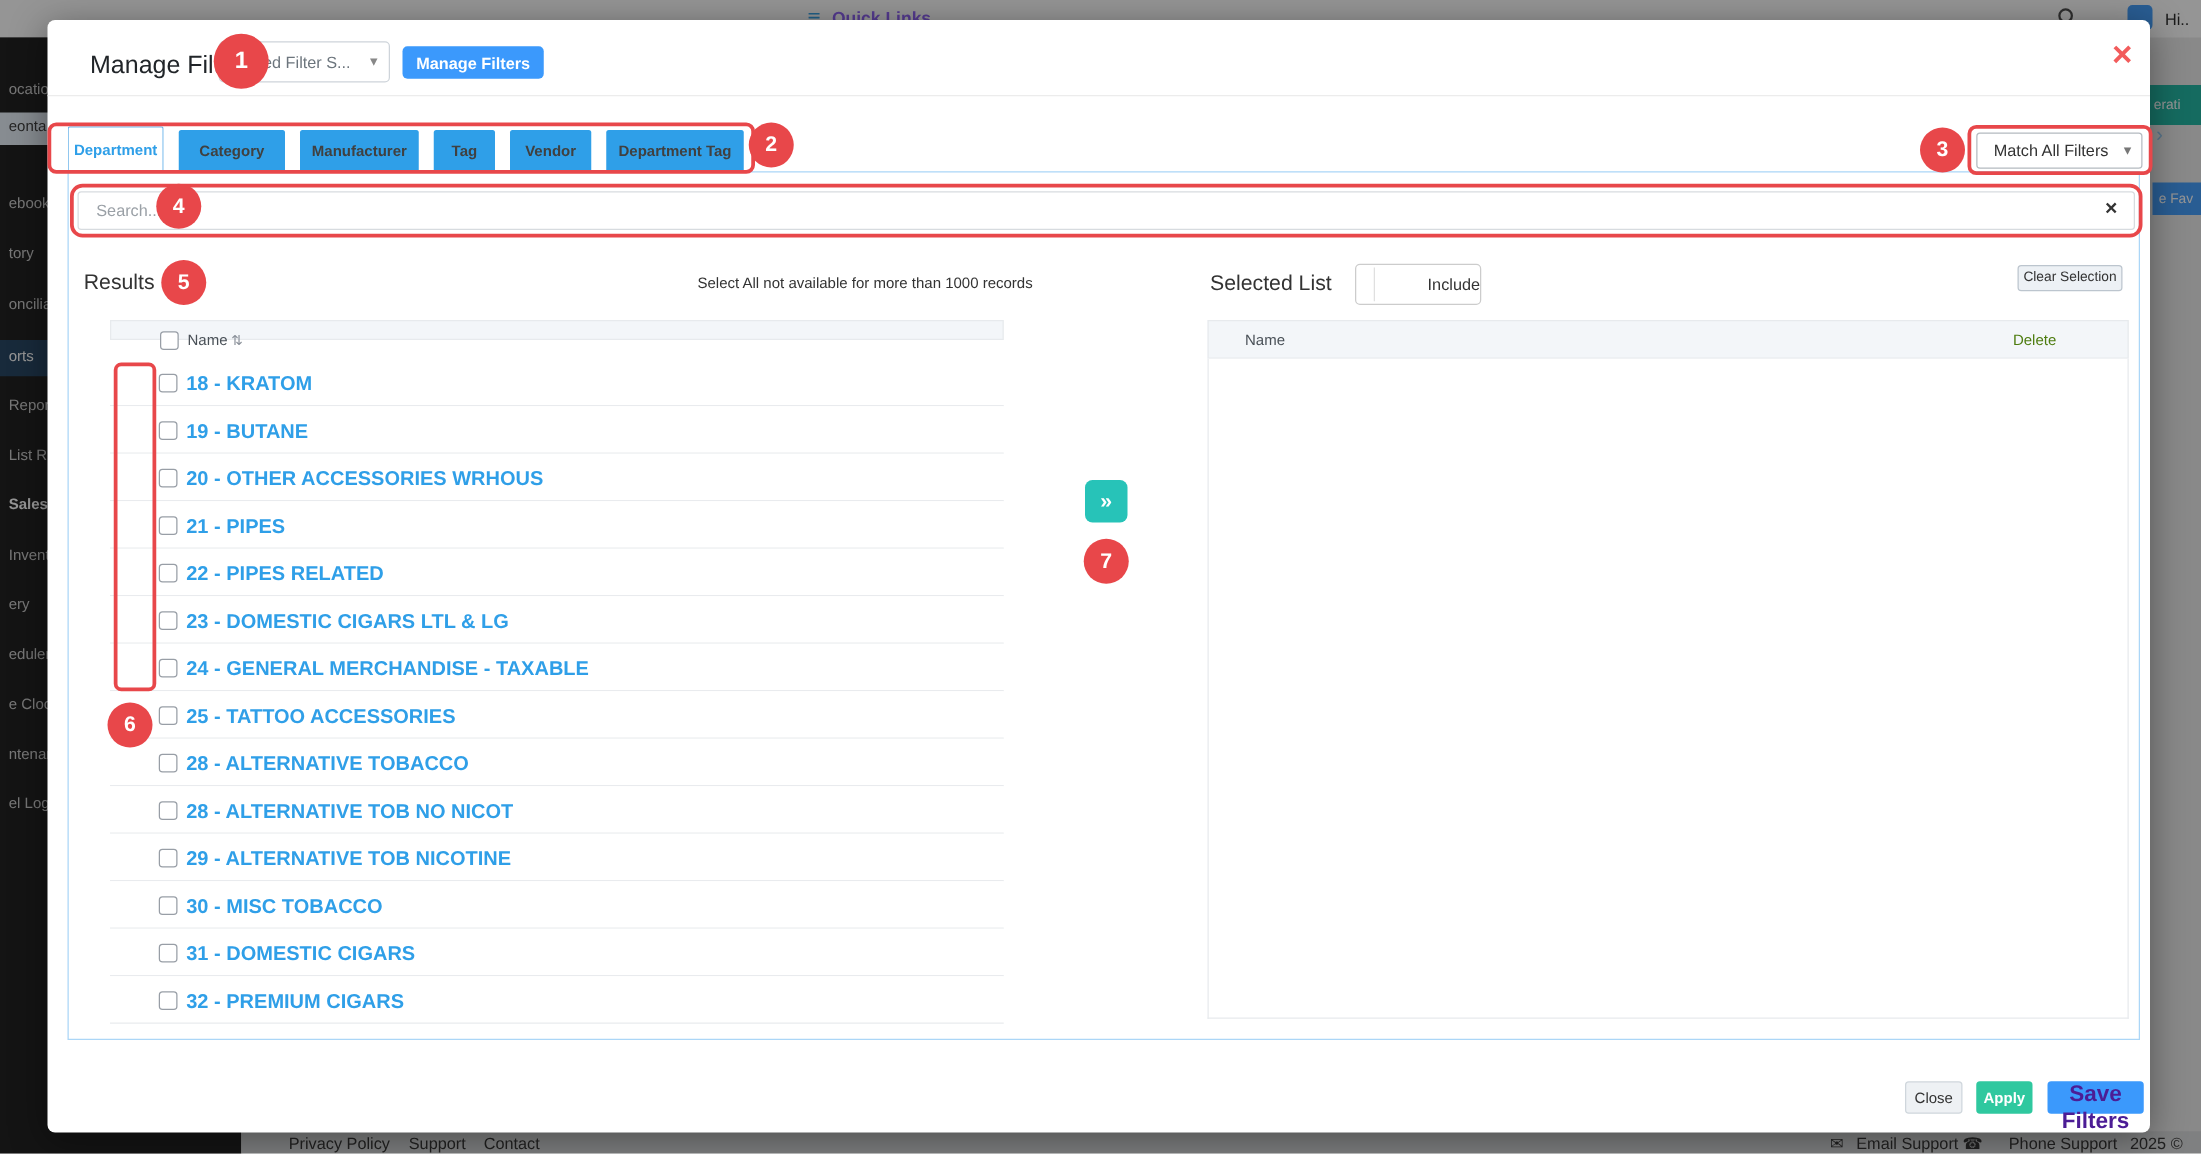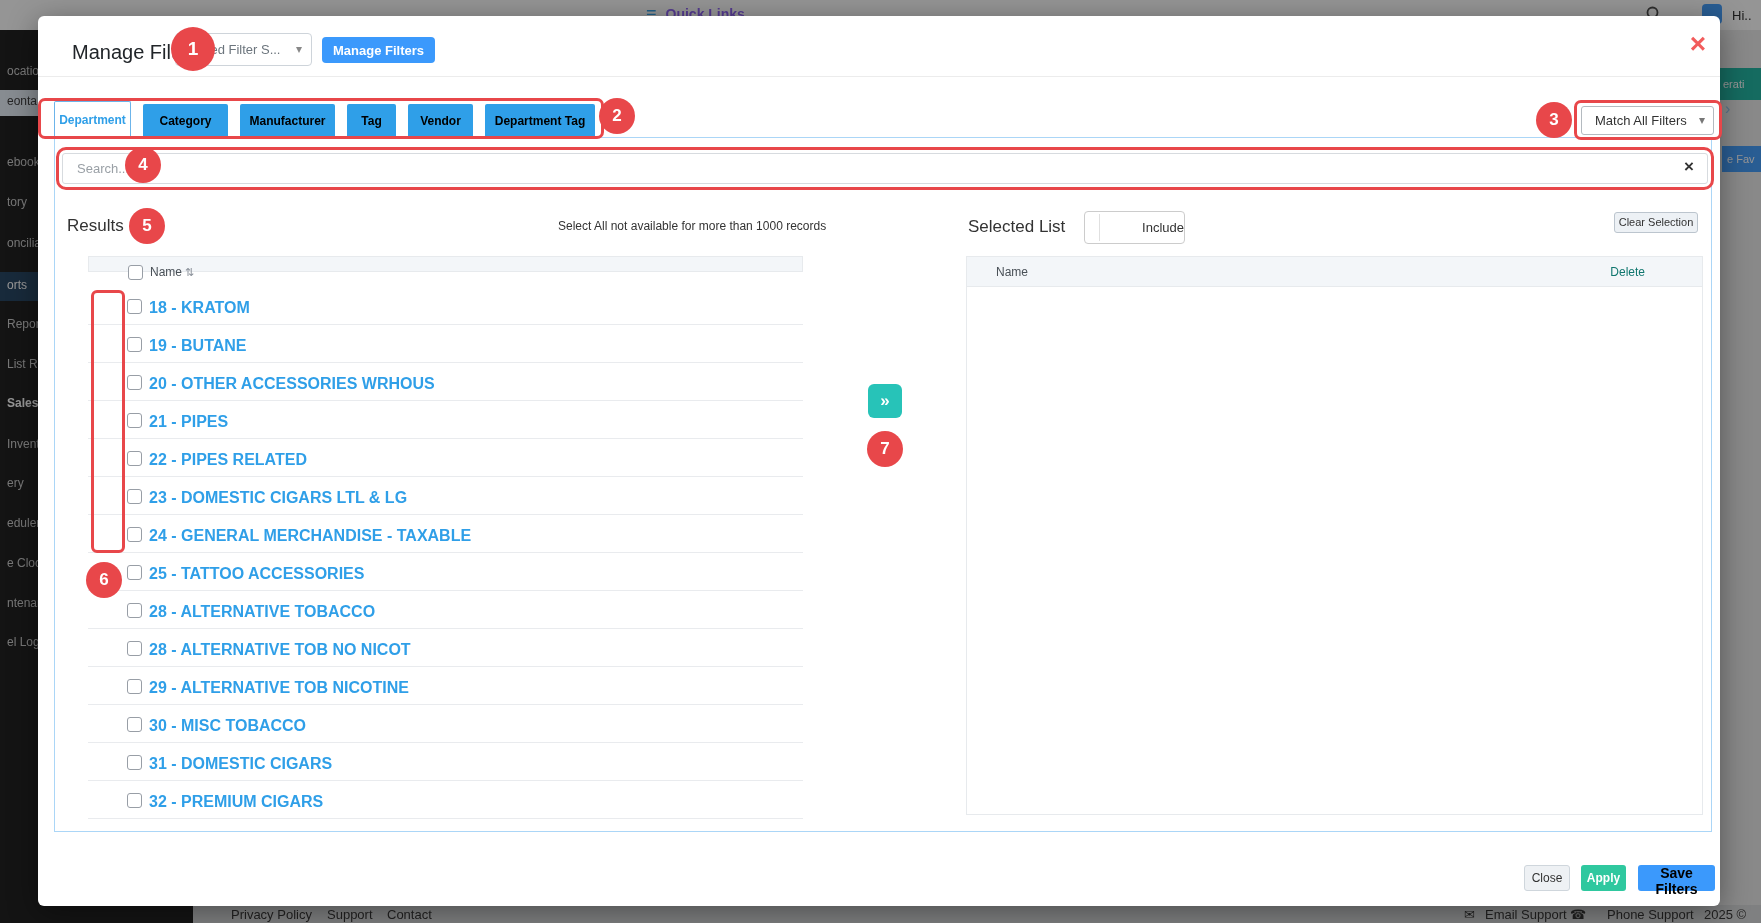--- a/index.html
+++ b/index.html
@@ -39,21 +39,21 @@
   .modal { position:absolute; left:38px; top:16px; width:1682px; height:890px; background:#fff; border-radius:6px; box-shadow:0 6px 30px rgba(0,0,0,.4); z-index:10; }
   .m-header { position:absolute; left:0; top:0; width:100%; height:61px; border-bottom:1px solid #ececec; }
   .m-title { position:absolute; left:34px; top:25px; font-size:20px; color:#212529; }
   .saved-select { position:absolute; left:137px; top:17px; width:137px; height:33px; border:1px solid #ced4da; border-radius:4px; background:#fff; font-size:13px; color:#6c757d; line-height:31px; padding-left:12px; white-space:nowrap; overflow:hidden; }
   .saved-caret { position:absolute; right:9px; top:0; color:#888; font-size:12px; }
   .manage-btn { position:absolute; left:284px; top:21px; height:26px; background:#3b99fc; color:#fff; border:none; border-radius:4px; font-size:13px; font-weight:bold; padding:0 11px; font-family:inherit; }
   .close-x { position:absolute; right:14px; top:14px; font-size:28px; line-height:28px; color:#f25c5c; font-weight:bold; cursor:pointer; }
 
   
   .tabs { position:absolute; left:16px; top:85px; display:flex; gap:12px; align-items:flex-end; height:37px; }
-  .tab { height:34px; line-height:34px; text-align:center; background:#2f9fe8; color:#000000; font-size:12px; font-weight:bold; border-radius:2px 2px 0 0; padding:0 4px; }
+  .tab { height:34px; line-height:34px; text-align:center; background:#2f9fe8; color:#404040; font-size:12px; font-weight:bold; border-radius:2px 2px 0 0; padding:0 4px; }
   .tab.active { background:#fff; color:#2f9fe8; border:1px solid #6cb4ea; border-bottom:none; height:37px; line-height:36px; }
 
   .match-select { position:absolute; left:1543px; top:90px; width:133px; height:29px; border:1px solid #b4bac0; border-radius:3px; background:#fff; font-size:13px; color:#333; line-height:27px; padding-left:13px; }
   .match-caret { position:absolute; right:8px; top:0; color:#777; font-size:12px; }
 
   
   .panel { position:absolute; left:16px; top:121px; width:1658px; height:695px; border:1px solid #abd6f7; background:#fff; }
 
   .search-input { position:absolute; left:24px; top:137px; width:1646px; height:31px; border:1px solid #d7dbdf; border-radius:3px; font-size:13px; color:#444; font-family:inherit; padding:0 30px 0 14px; }
   .search-input::placeholder { color:#9aa0a6; }
@@ -74,28 +74,28 @@
   .thead .hname { position:absolute; left:61px; top:8px; font-size:12px; color:#495057; }
   .sort-ic { color:#8a9099; font-size:11px; margin-left:3px; }
   .trow { position:absolute; left:0; width:715px; height:38px; border-bottom:1px solid #e9ebee; background:#fff; }
   .trow .cb { position:absolute; left:39px; top:12px; }
   .cb { width:15px; height:15px; border:1.5px solid #989ea6; border-radius:3px; background:#fff; }
   .rowlink { position:absolute; left:61px; top:12px; font-size:16px; font-weight:600; color:#2f9fe8; text-decoration:none; white-space:nowrap; }
 
   .rtable { position:absolute; left:928px; top:240px; width:737px; }
   .rthead { position:relative; height:31px; background:#f3f6f9; border:1px solid #e7eaed; }
   .rthead .hname { position:absolute; left:29px; top:8px; font-size:12px; color:#495057; }
-  .rthead .hdel { position:absolute; right:57px; top:8px; font-size:12px; color:#0f766e; }
+  .rthead .hdel { position:absolute; right:57px; top:8px; font-size:12px; color:#4d7c0f; }
   .rbody { position:absolute; left:0; top:31px; width:737px; height:528px; background:#fff; border:1px solid #e7eaed; border-top:none; }
 
   .transfer-btn { position:absolute; left:830px; top:368px; width:34px; height:34px; background:#27c3b8; border:none; border-radius:6px; color:#fff; font-size:17px; font-weight:bold; line-height:32px; text-align:center; }
 
   .m-footer-close { position:absolute; left:1486px; top:849px; width:46px; height:26px; background:#eef1f4; border:1px solid #cfd6dc; border-radius:3px; font-size:12px; color:#333; font-family:inherit; }
   .m-footer-apply { position:absolute; left:1543px; top:849px; width:45px; height:26px; background:#2fc89f; border:none; border-radius:3px; font-size:12px; font-weight:bold; color:#fff; font-family:inherit; }
-  .m-footer-save { position:absolute; left:1600px; top:849px; width:77px; height:26px; background:#3b99fc; border:none; border-radius:3px; font-size:14px; font-weight:bold; color:#000000; font-family:inherit; }
+  .m-footer-save { position:absolute; left:1600px; top:849px; width:77px; height:26px; background:#3b99fc; border:none; border-radius:3px; font-size:18px; font-weight:bold; color:#4c1d95; font-family:inherit; }
 
   
   .ann-circle { position:absolute; width:36px; height:36px; border-radius:50%; background:#e8474a; color:#fff; font-size:17px; font-weight:bold; text-align:center; line-height:36px; z-index:50; }
   .ann-circle.big { width:44px; height:44px; line-height:44px; font-size:19px; }
   .ann-rect { position:absolute; border:3px solid #e8474a; border-radius:7px; z-index:45; pointer-events:none; }
   .ann-rect-tabs   { left:0px;   top:82px;  width:566px;  height:41px; }
   .ann-rect-match  { left:1536px;top:84px;  width:148px;  height:40px; }
   .ann-rect-search { left:18px;  top:131px; width:1658px; height:43px; border-radius:10px; }
   .ann-rect-cbcol  { left:53px;  top:274px; width:34px;   height:263px; border-radius:6px; }
 </style>

